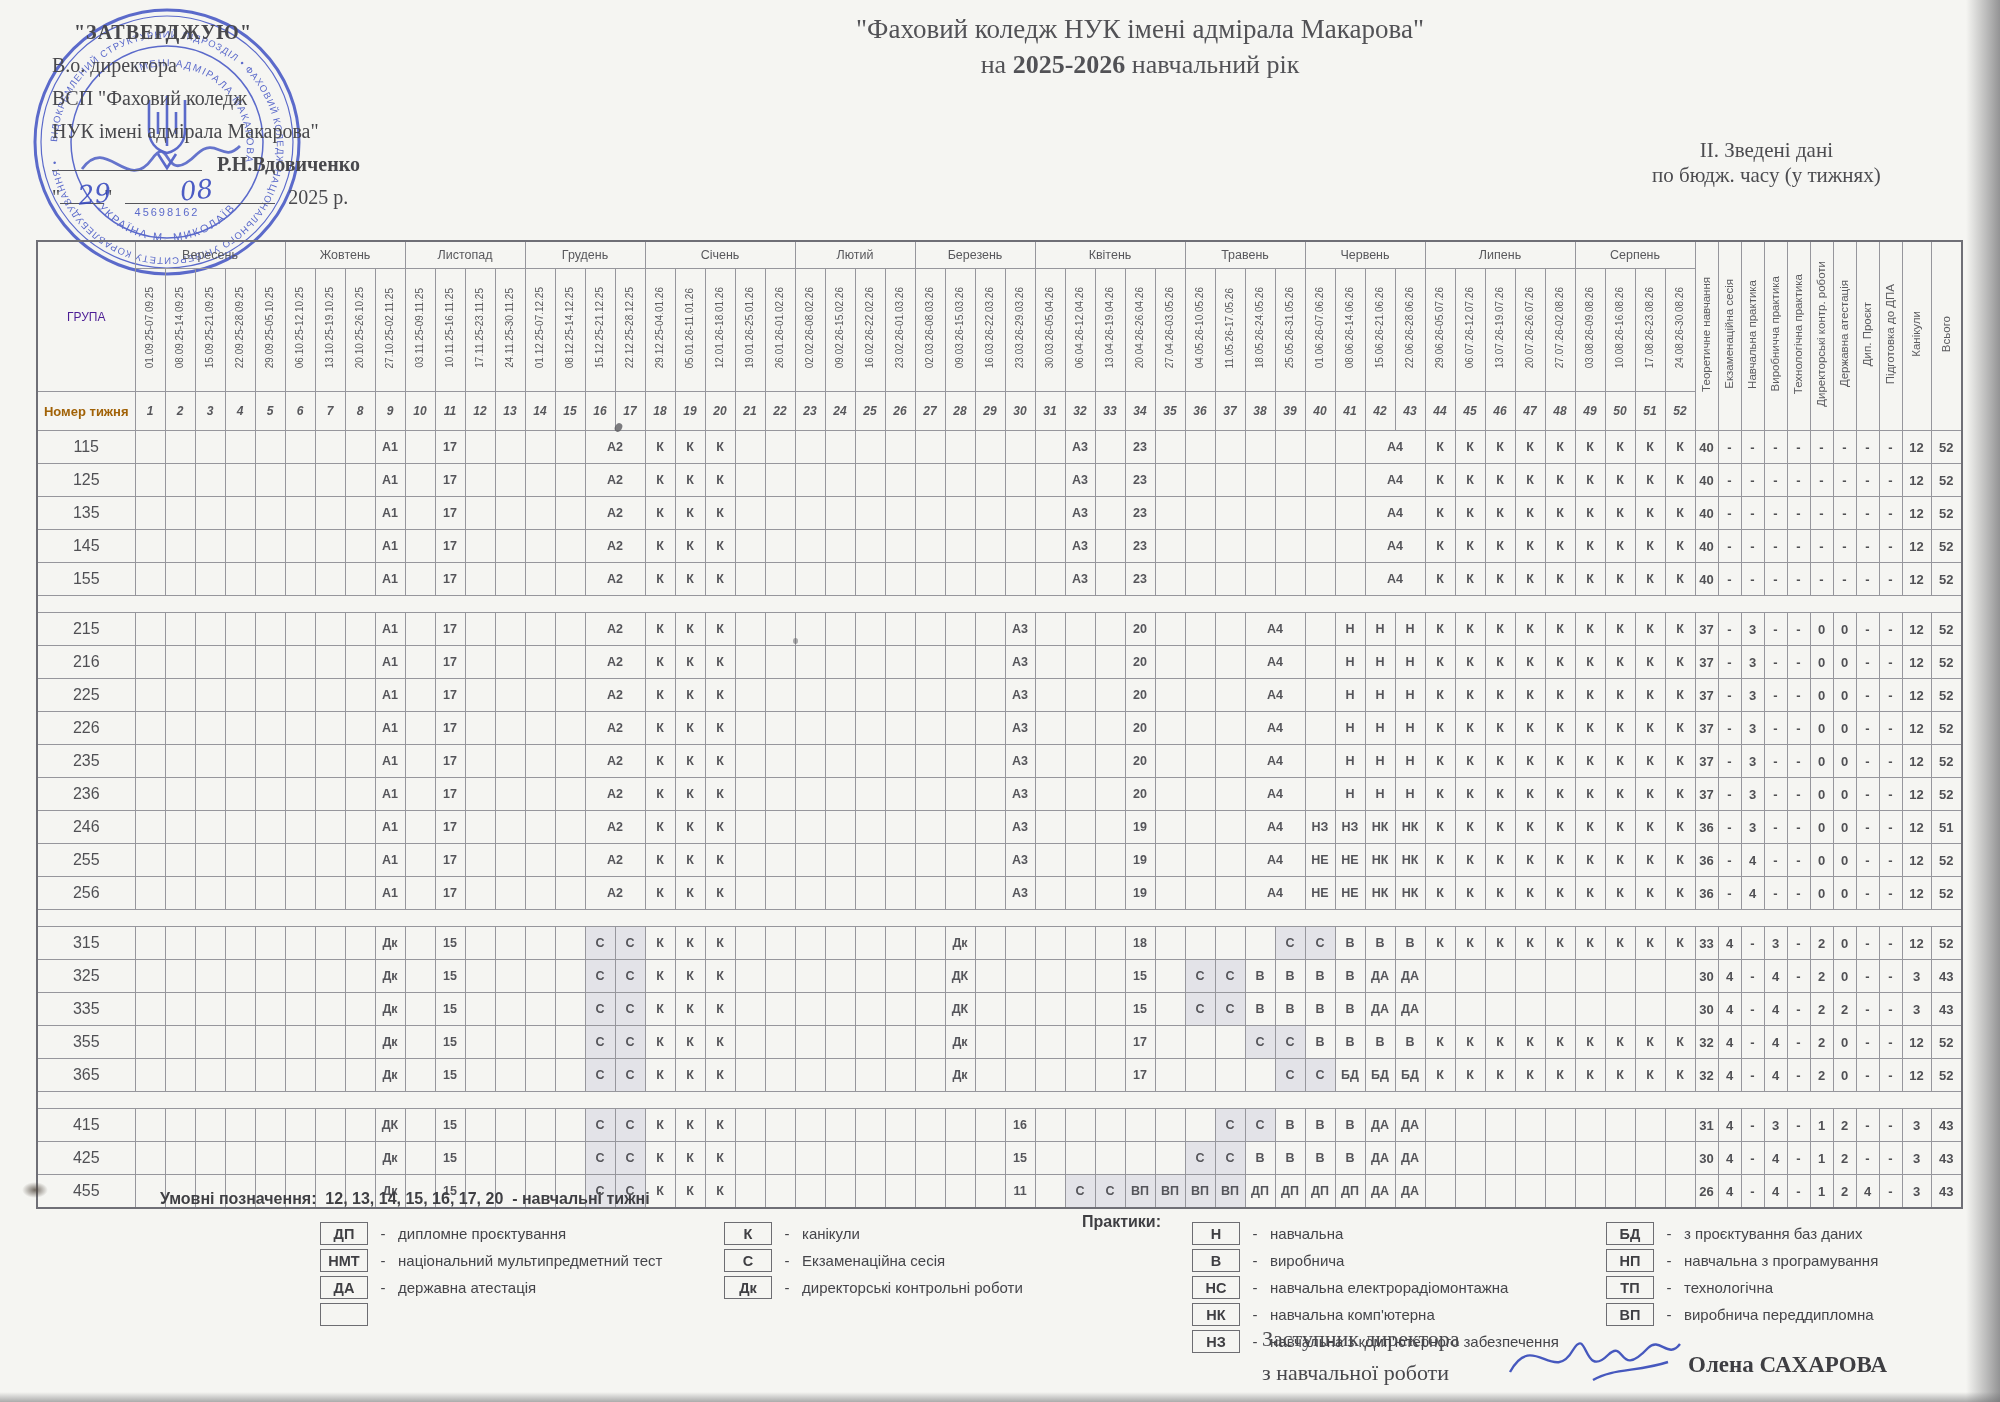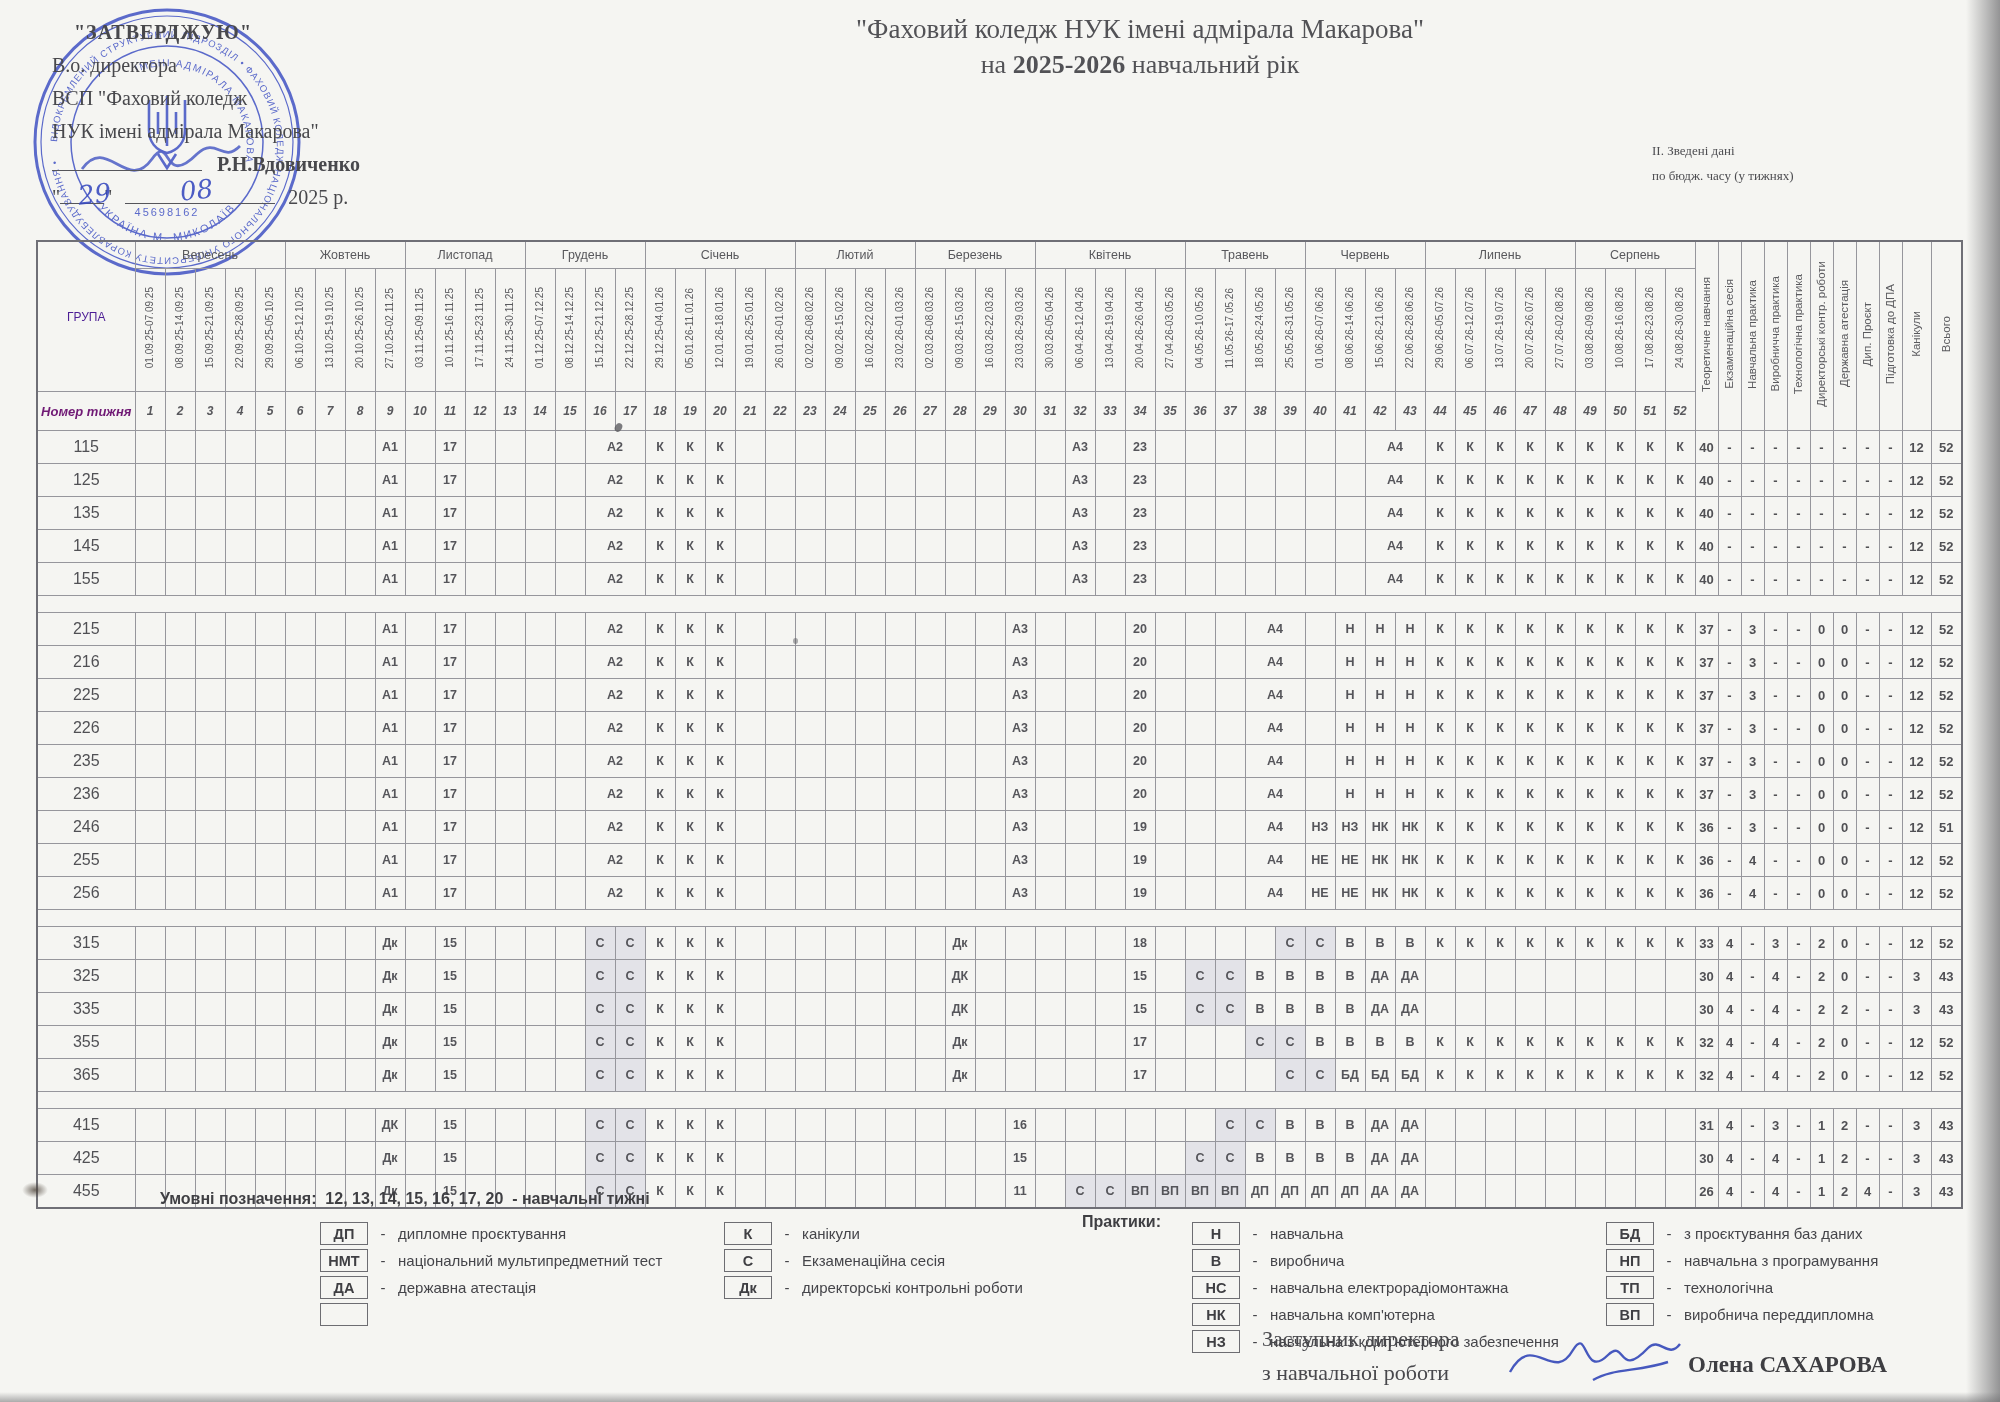--- a/index.html
+++ b/index.html
@@ -26,36 +26,36 @@
   .titleblock{position:absolute;left:730px;top:14px;width:820px;text-align:center;
     font-family:"Liberation Serif",serif;color:#525256;}
   .titleblock .t1{font-size:29px;letter-spacing:12px;font-weight:600;margin-bottom:8px;}
   .titleblock .t2{font-size:26px;margin-bottom:6px;}
   .titleblock .t3{font-size:27px;margin-bottom:5px;}
   .titleblock .t4{font-size:27px;margin-bottom:5px;}
   .titleblock .t5{font-size:26px;}
   .titleblock .t5 b{font-weight:bold;}
 
   .sidenote{position:absolute;left:1652px;top:138px;font-family:"Liberation Serif",serif;
-    font-size:13px;line-height:25px;color:#4c4c50;}
+    font-size:21px;line-height:25px;color:#4c4c50;text-align:center;}
 
   
   .stamp{position:absolute;left:12px;top:-6px;opacity:.85;}
 
   
   table.sched{position:absolute;left:36px;top:240px;border-collapse:collapse;table-layout:fixed;
     border:2px solid #6f6f76;}
   table.sched th,table.sched td{border:1px solid #96969c;padding:0;text-align:center;vertical-align:middle;
     overflow:hidden;}
   col.cg{width:98px;} col.cw{width:30px;} col.cs{width:23px;} col.ck{width:29px;} col.cv{width:31px;}
   th.month{height:26px;font-size:12.5px;font-weight:400;color:#58585c;}
   th.grp{font-size:12px;font-weight:400;color:#4c1d95;}
   th.date{height:122px;}
   th.num{height:38px;font-style:italic;font-weight:600;font-size:12px;color:#58585c;}
-  th.numlbl{font-style:italic;font-weight:600;font-size:13px;color:#701a75;margin-left:48px;}
+  th.numlbl{font-weight:600;font-size:13px;color:#a16207;margin-left:48px;}
   .rot{writing-mode:vertical-rl;transform:rotate(180deg);white-space:nowrap;line-height:1.05;
     font-size:10px;font-weight:400;color:#5a5a5e;display:inline-block;}
   th.sum .rot{font-size:11.5px;}
   td.lbl{font-weight:400;font-size:16px;color:#505054;height:32px;}
   td.wc{font-weight:600;font-size:12.5px;color:#55555a;height:32px;}
   td.hl{background:#e3e3e8;}
   td.sv{font-weight:700;font-size:13px;color:#505054;}
   tr.sep td{height:16px;border-left:none;border-right:none;background:transparent;}
 
   

